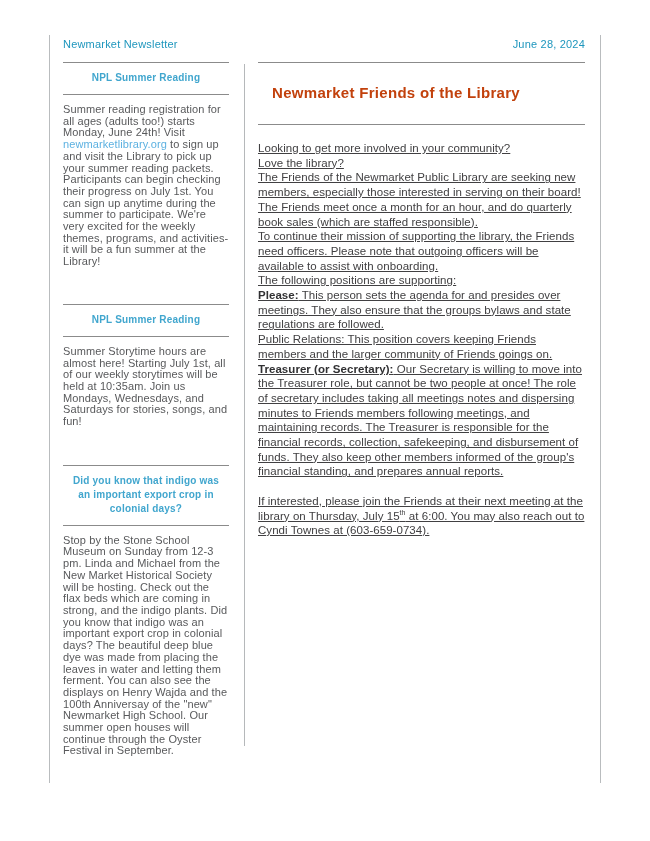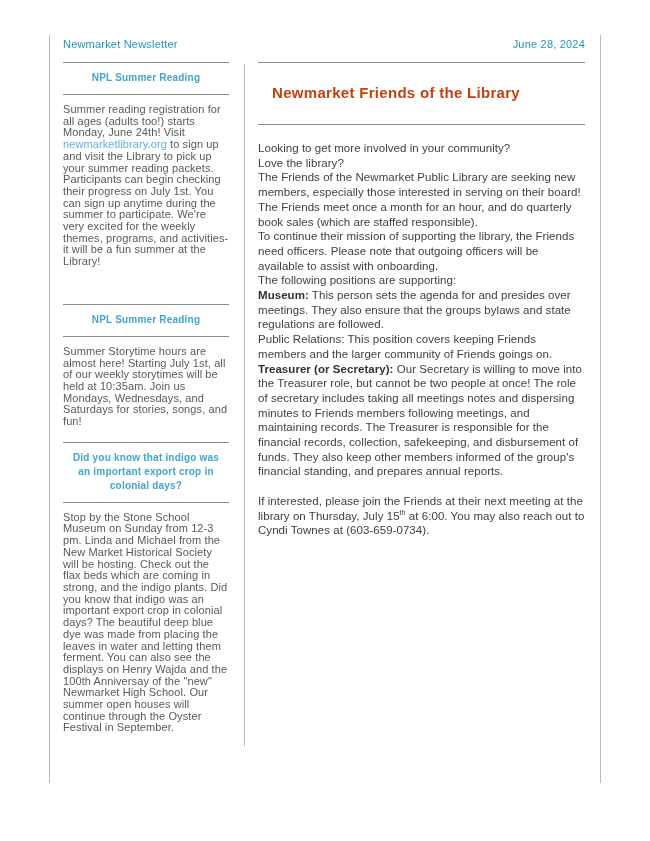--- a/index.html
+++ b/index.html
@@ -20,31 +20,31 @@
   
   .sidebar{position:absolute;left:63px;top:62px;width:166px;}
   .rule{border:none;border-top:1px solid #8b8b8b;margin:0;height:0;}
   .section{margin:0;}
   .section .head{
     text-align:center;color:#41a6ce;font-size:10px;font-weight:bold;letter-spacing:.2px;
     line-height:14px;padding:8px 6px 9px 6px;margin:0;
   }
   .section p.body{margin:9px 0 0 0;font-size:11px;line-height:11.7px;color:#58595b;letter-spacing:.1px;}
   .sec-gap-1{margin-top:36px;}
-  .sec-gap-2{margin-top:14px;}
+  .sec-gap-2{margin-top:37px;}
   .plink{color:#5cb1e1;text-decoration:none;cursor:pointer;}
 
   
   .main{position:absolute;left:258px;top:62px;width:327px;}
   .article-title{
     text-align:left;color:#c2410c;font-weight:bold;font-size:15px;letter-spacing:.3px;
     padding:7px 0 9px 0;margin:14px;
   }
   .article-body{margin-top:16px;}
-  .article-body p{margin:0;font-size:11.5px;line-height:14.7px;color:#414042;letter-spacing:.05px;}
+  .article-body p{margin:0;font-size:11.5px;line-height:14.7px;color:#414042;letter-spacing:.05px;text-decoration:underline;}
   .article-body p.gap{margin-top:14.7px;}
   .article-body strong{color:#313133;}
   .article-body sup{font-size:7px;line-height:0;}
 
   
   .footer{position:absolute;left:63px;width:522px;top:786px;display:flex;justify-content:space-between;
     align-items:baseline;font-size:10.5px;color:#31a3ca;}
   .footer a{color:#31a3ca;font-weight:bold;text-decoration:underline;cursor:pointer;}
   .pagenum{color:#31a3ca;}
 </style>
@@ -91,21 +91,21 @@
     <hr class="rule">
     <h1 class="article-title">Newmarket Friends of the Library</h1>
     <hr class="rule">
     <div class="article-body">
         <p>Looking to get more involved in your community?</p>
         <p>Love the library?</p>
         <p>The Friends of the Newmarket Public Library are seeking new members, especially those interested in serving on their board!</p>
         <p>The Friends meet once a month for an hour, and do quarterly book sales (which are staffed responsible).</p>
         <p>To continue their mission of supporting the library, the Friends need officers.  Please note that outgoing officers will be available to assist with onboarding.</p>
         <p>The following positions are supporting:</p>
-        <p><strong>Museum:</strong>  This person sets the agenda for and presides over meetings.  They also ensure that the groups bylaws and state regulations are followed.</p>
+        <p><strong>Please:</strong>  This person sets the agenda for and presides over meetings.  They also ensure that the groups bylaws and state regulations are followed.</p>
         <p>Public Relations:  This position covers keeping Friends members and the larger community of Friends goings on.</p>
         <p><strong>Treasurer (or Secretary):</strong>  Our Secretary is willing to move into the Treasurer role, but cannot be two people at once!  The role of secretary includes taking all meetings notes and dispersing minutes to Friends members following meetings, and maintaining records.  The Treasurer is responsible for the financial records, collection, safekeeping, and disbursement of funds.  They also keep other members informed of the group's financial standing, and prepares annual reports.</p>
         <p class="gap">If interested, please join the Friends at their next meeting at the library on Thursday, July 15<sup>th</sup> at 6:00. You may also reach out to Cyndi Townes at (603-659-0734).</p>
       </div>
   </div>
 
 
 </div>
 
 </body></html>

